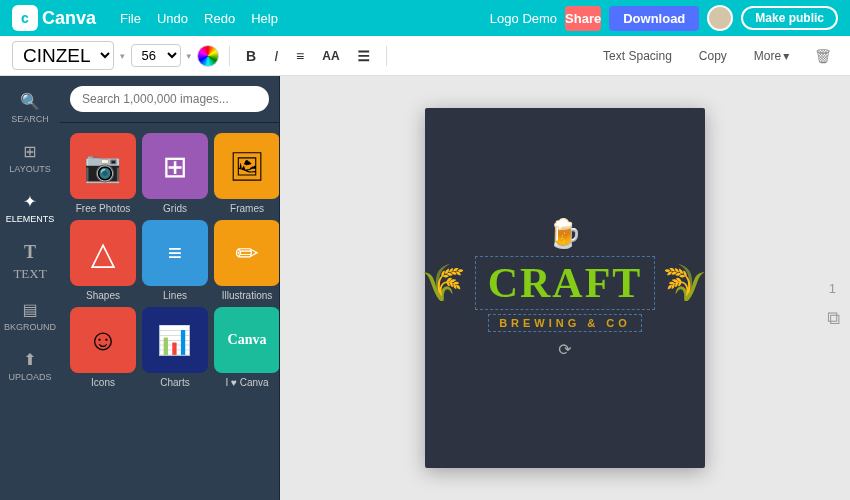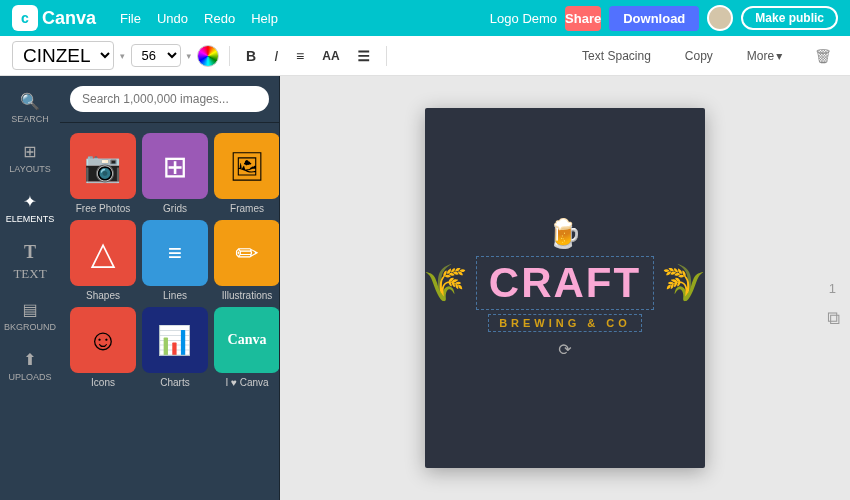--- a/index.html
+++ b/index.html
@@ -78,21 +78,21 @@
       color: #555; padding: 3px 8px; border-radius: 3px;
     }
     .more-btn {
       background: none; border: none; cursor: pointer; font-size: 12px;
       color: #555; padding: 3px 6px; border-radius: 3px; display: flex; align-items: center; gap: 2px;
     }
     .trash-btn {
       background: none; border: none; cursor: pointer; font-size: 14px;
       color: #888; padding: 3px 6px;
     }
-    .toolbar-right { margin-left: auto; display: flex; align-items: center; gap: 20px; }
+    .toolbar-right { margin-left: auto; display: flex; align-items: center; gap: 13px; }
 
     
     .main-layout { display: flex; height: calc(500px - 76px); }
 
     
     .left-sidebar {
       width: 60px; background: #2c3e50; display: flex; flex-direction: column;
       align-items: center; padding-top: 8px; gap: 2px;
     }
     .sidebar-item {
@@ -163,22 +163,22 @@
       justify-content: center;
     }
     .wheat-left, .wheat-right {
       font-size: 36px; color: #d4a017;
     }
     .wheat-right { transform: scaleX(-1); }
     .beer-mug {
       font-size: 28px; color: #f5f5f5; margin-bottom: 2px;
     }
     .craft-title {
-      font-size: 42px; font-weight: 900; color: #f9a8d4;
-      font-family: Liberation Sans, sans-serif; letter-spacing: 2px;
+      font-size: 42px; font-weight: 900; color: #84cc16;
+      font-family: Liberation Serif, serif; letter-spacing: 2px;
       text-transform: uppercase;
       border: 1.5px dashed rgba(100,180,255,0.5);
       padding: 2px 12px;
     }
     .brewing-subtitle {
       font-size: 11px; color: #d4a017; letter-spacing: 4px;
       font-weight: 600; text-transform: uppercase;
       border: 1px dashed rgba(100,180,255,0.5);
       padding: 2px 10px;
     }

